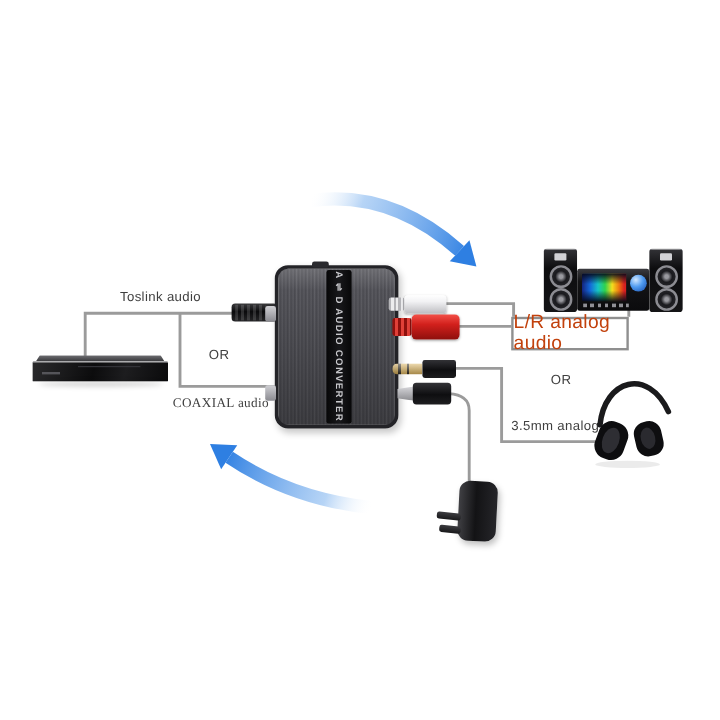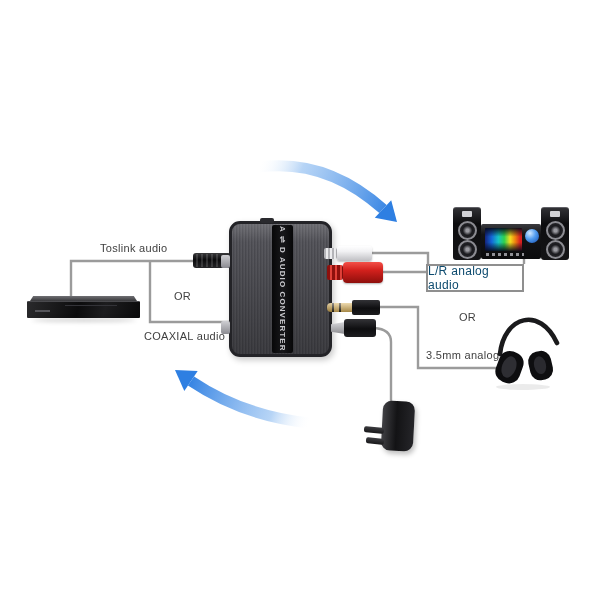--- a/index.html
+++ b/index.html
@@ -98,21 +98,21 @@
     background:
       linear-gradient(180deg,rgba(5,9,26,.92),rgba(5,9,26,0) 38%,rgba(5,9,26,0) 62%,rgba(5,9,26,.92)),
       linear-gradient(90deg,#14247e,#1467d8 18%,#16c4c4 36%,#2ed24e 52%,#f2de1e 68%,#ef8010 82%,#d82020 95%);}
   .knob{position:absolute;left:44px;top:5px;width:14px;height:14px;border-radius:50%;
     background:radial-gradient(circle at 35% 30%,#d2e8ff,#4f9bf0 45%,#1448a8);}
   .btns{position:absolute;left:5px;top:29px;width:38px;height:3px;
     background:repeating-linear-gradient(90deg,#909096 0 3px,transparent 3px 6px);}
 
   
   .lrbox{left:426px;top:264px;width:98px;height:28px;border:2px solid #8f8f8f;background:#fff;
-    display:flex;align-items:center;justify-content:center;font-size:12px;color:#0c4a6e;
+    display:flex;align-items:center;justify-content:center;font-size:16px;color:#c2410c;
     letter-spacing:.3px;box-sizing:border-box;}
 </style>
 </head>
 <body>
 
 <div id="canvas">
 
   <svg id="wires" width="600" height="600">
     <g fill="none" stroke="#9b9b9b" stroke-width="2.4">
       <path d="M 71 297 L 71 261 L 229 261"></path>
@@ -147,21 +147,21 @@
   <div class="abs dvd">
     <div class="top"></div>
     <div class="front"></div>
     <div class="logo"></div>
     <div class="tray"></div>
     <div class="shadow"></div>
   </div>
 
   <div class="lbl" style="left:100px;top:242px;">Toslink audio</div>
   <div class="lbl" style="left:174px;top:290px;">OR</div>
-  <div class="lbl" style="left:144px;top:330px;">COAXIAL audio</div>
+  <div class="lbl" style="left:144px;top:330px;font-family:Liberation Serif, serif;">COAXIAL audio</div>
 
   <div class="abs tos"></div>
 
   <div class="abs conv">
     <div class="btn"></div>
     <div class="port p1"></div>
     <div class="port p2"></div>
     <div class="stripe">
       <span>A ⇌ D AUDIO CONVERTER</span>
     </div>

